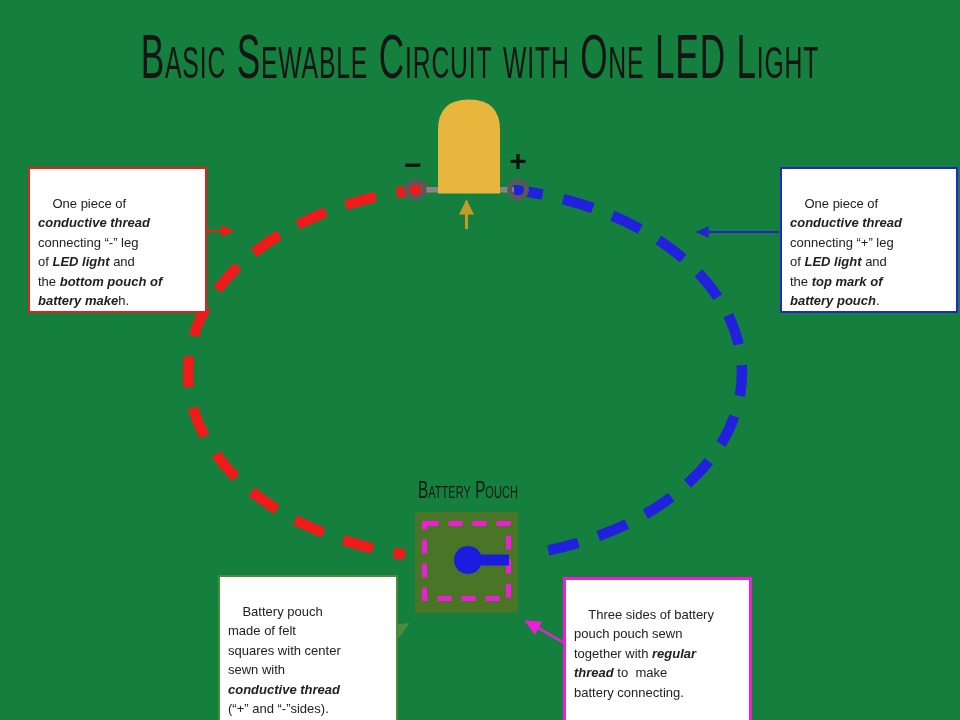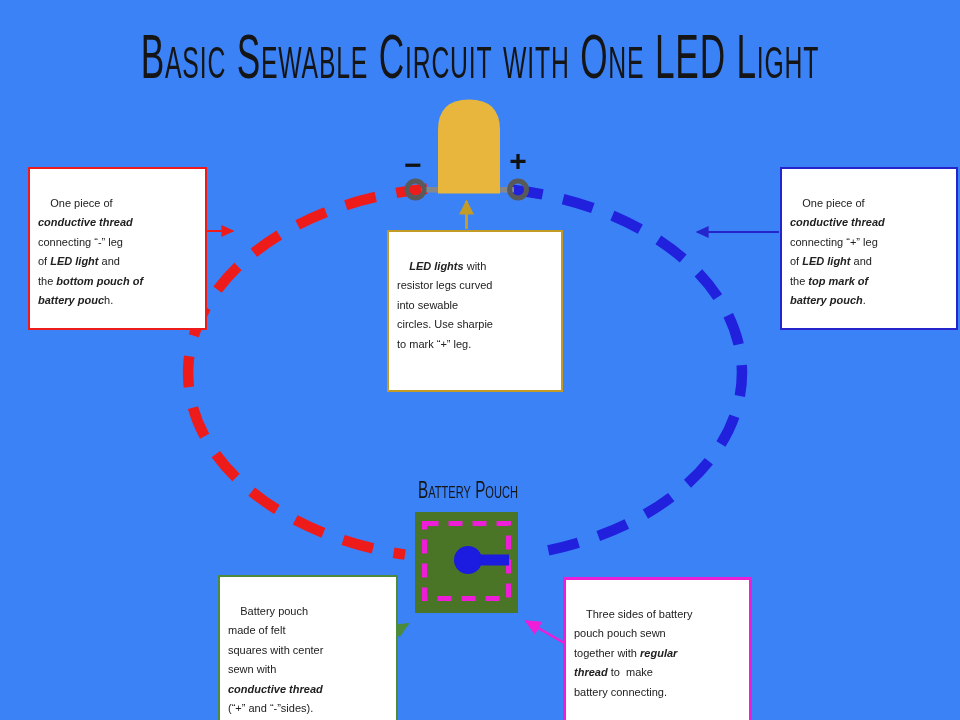--- a/index.html
+++ b/index.html
@@ -1,39 +1,39 @@
 <!DOCTYPE html>
 <html><head>
 <meta charset="utf-8">
 <style>
   html,body{margin:0;padding:0;background:#ffffff;}
   .canvas{
     position:relative;width:960px;height:720px;overflow:hidden;
-    background:#3b82f6;
+    background:#15803d;
     font-family:"Liberation Sans","DejaVu Sans",sans-serif;
     color:#212121;
   }
   .title{
     position:absolute;top:24px;left:0;right:0;
     text-align:center;
     font-size:44px;line-height:1;
     font-variant:small-caps;
     letter-spacing:1px;
     color:#151515;
     transform:scale(0.80,1.45);
     transform-origin:50% 0;
     white-space:nowrap;
   }
   svg.diagram{position:absolute;left:0;top:0;}
   .note{
     position:absolute;
     background:#ffffff;
     border:2px solid #000;
-    padding:5px 8px 23px 8px;
-    font-size:11px;line-height:19.5px;
+    padding:5px 8px 6px 8px;
+    font-size:13px;line-height:19.5px;
     white-space:pre;
     color:#212121;
   }
   .note b{font-weight:bold;font-style:italic;}
   .note.red{border-color:#ee1b1b;}
   .note.blue{border-color:#2525cc;}
   .note.gold{border-color:#c49b25;}
   .note.green{border-color:#4b8b3b;}
   .note.magenta{border-color:#ee1dd8;border-width:3px;}
   #note-negative{left:28px;top:167px;width:159px;height:131px;}
@@ -114,39 +114,32 @@
   <div class="led-sign" id="led-plus">+</div>
 
   <div class="pouch-label">Battery Pouch</div>
 
   <div class="note red" id="note-negative">
     <span><span>One piece of
 </span><b>conductive thread</b><span>
 connecting “-” leg
 of </span><b>LED light</b><span> and
 the </span><b>bottom pouch of</b><span>
-</span><b>battery pouc</b><span>h.</span></span>
+</span><b>battery make</b><span>h.</span></span>
   </div>
 
   <div class="note blue" id="note-positive">
     <span><span>One piece of
 </span><b>conductive thread</b><span>
 connecting “+” leg
 of </span><b>LED light</b><span> and
 the </span><b>top mark of</b><span>
 </span><b>battery pouch</b><span>.</span></span>
   </div>
 
-  <div class="note gold" id="note-led">
-    <span><b>LED lights</b><span> with
-resistor legs curved
-into sewable
-circles. Use sharpie
-to mark “+” leg.</span></span>
-  </div>
 
   <div class="note green" id="note-pouch">
     <span><span>Battery pouch
 made of felt
 squares with center
 sewn with
 </span><b>conductive thread</b><span>
 (“+” and “-”sides).</span></span>
   </div>
 

